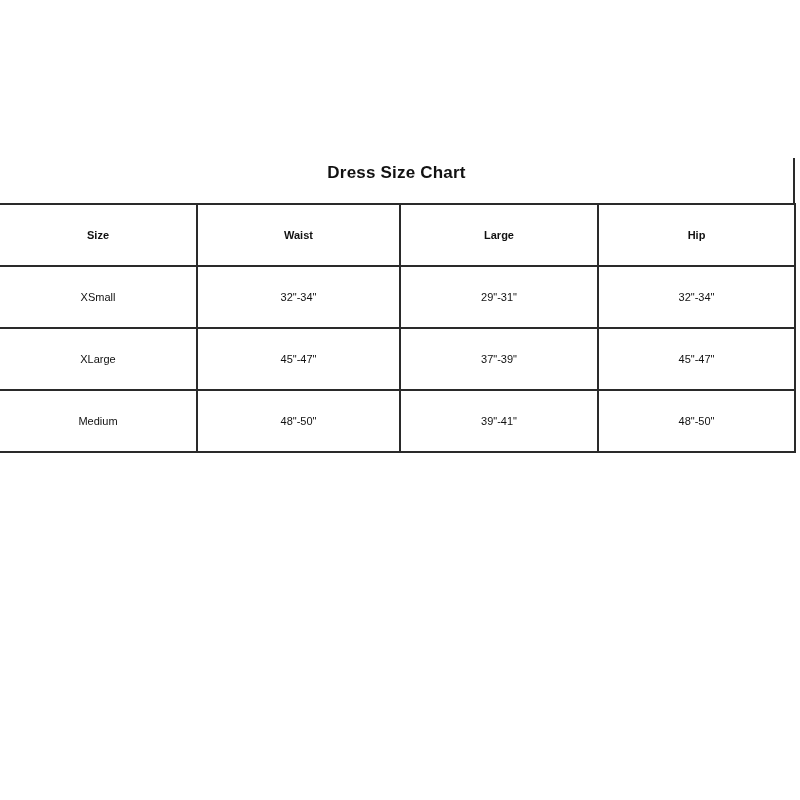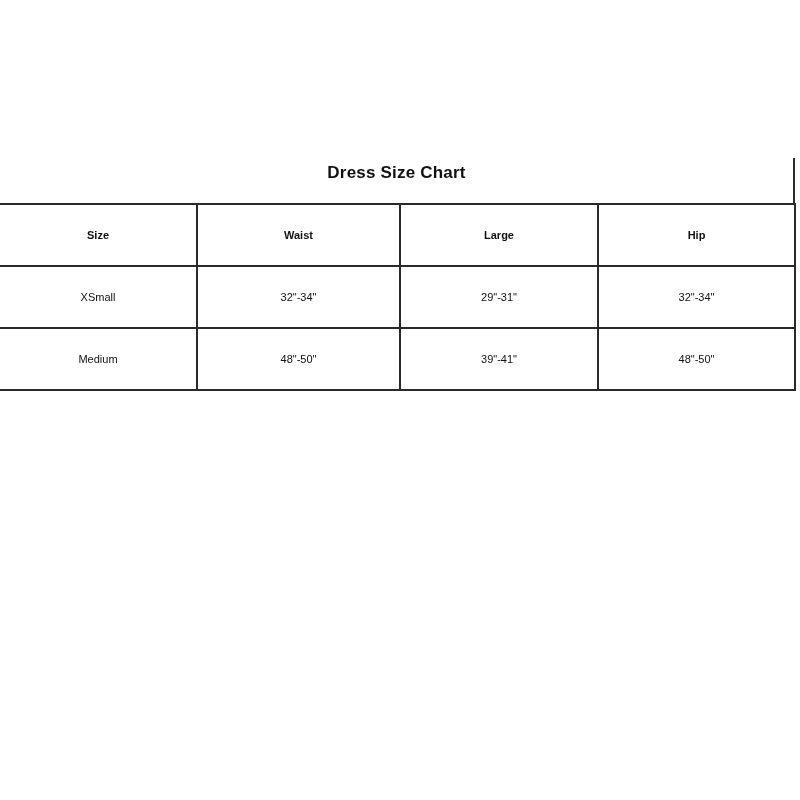--- a/index.html
+++ b/index.html
@@ -93,20 +93,26 @@
       </tr>
     </thead>
     <tbody>
       <tr>
         <td>XSmall</td>
         <td>32"-34"</td>
         <td>29"-31"</td>
         <td>32"-34"</td>
       </tr>
       <tr>
+        <td>XLarge</td>
+        <td>45"-47"</td>
+        <td>37"-39"</td>
+        <td>45"-47"</td>
+      </tr>
+      <tr>
         <td>Medium</td>
         <td>48"-50"</td>
         <td>39"-41"</td>
         <td>48"-50"</td>
       </tr>
     </tbody>
   </table>
 
 </div>
 

